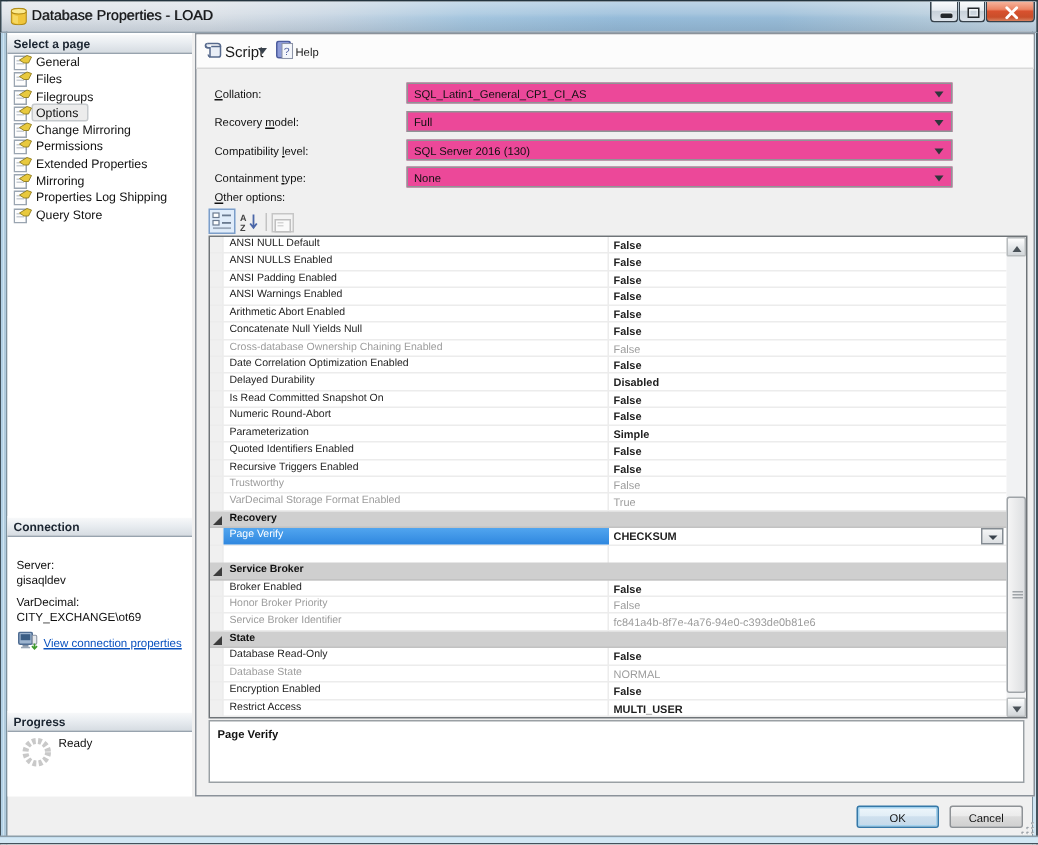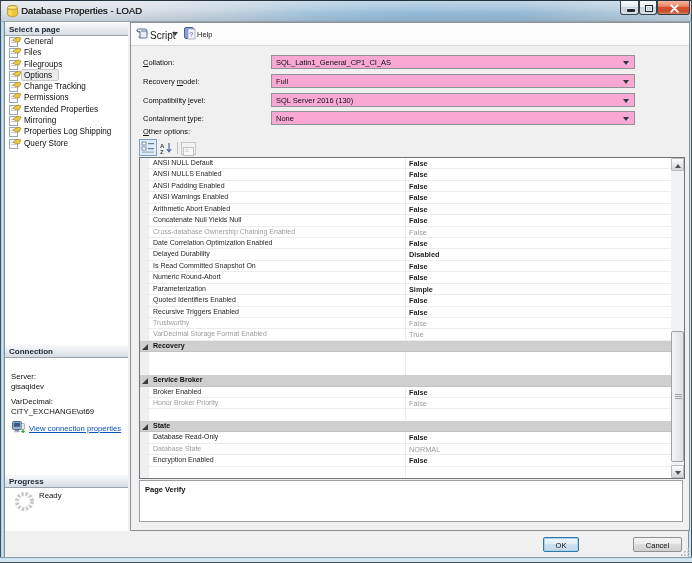--- a/index.html
+++ b/index.html
@@ -41,21 +41,21 @@
 #connlink {position:absolute;left:29px;font-size:7.7px;color:#0a52bf;text-decoration:underline;white-space:nowrap}
 #ready {position:absolute;left:39px;top:491px;font-size:7.8px;color:#101010}
 
 
 #rightpanel {position:absolute;left:130px;top:22px;width:560px;height:509px;border:1px solid #8b929a;background:#f0f0f0}
 #toolbar {position:absolute;left:131px;top:23px;width:558px;height:23px;background:#fcfcfc;border-bottom:1px solid #d9d9d9}
 #script-txt {position:absolute;left:150px;top:30px;font-size:10px;color:#1a1a1a}
 #help-txt {position:absolute;left:197px;top:30px;font-size:7.5px;color:#1a1a1a}
 .arrdown {position:absolute;width:0;height:0;border-left:3.5px solid transparent;border-right:3.5px solid transparent;border-top:4px solid #39424c}
 .flabel {position:absolute;left:143px;font-size:7.5px;color:#101010}
-.combo {position:absolute;left:271px;width:364px;height:14px;background:#f9a8d4;border:1px solid #8f9496}
+.combo {position:absolute;left:271px;width:364px;height:14px;background:#ec4899;border:1px solid #8f9496}
 .ctext {position:absolute;left:4px;top:2px;font-size:7.5px;color:#101010}
 .arr5 {position:absolute;right:5px;top:5px;width:0;height:0;border-left:3.5px solid transparent;border-right:3.5px solid transparent;border-top:4px solid #2f363c}
 
 
 #gt-cat {position:absolute;left:139px;top:139px;width:18px;height:17px;border:1px solid #7c9ec9;background:#e0ecfa}
 #gt-sort {position:absolute;left:159px;top:141px;width:15px;height:14px}
 #gt-sep {position:absolute;left:177px;top:142px;width:1px;height:12px;background:#c3c3c3}
 #gt-dis {position:absolute;left:181px;top:142px;width:15px;height:13px;border:1px solid #c6c6c6;background:#f3f3f3}
 
 
@@ -80,21 +80,21 @@
 .sbtn {position:absolute;left:0;width:13px;height:13px;background:linear-gradient(180deg,#fefefe,#e6e9eb 50%,#d3d7da);border:1px solid #b8bcbe;border-radius:1px}
 #sthumb {position:absolute;left:0px;top:173px;width:13px;height:131px;background:linear-gradient(90deg,#f5f5f5,#dddfe1);border:1px solid #9fa4a8;border-radius:2px}
 #sgrip {position:absolute;left:3px;top:62px;width:7px;height:1px;background:#9fa4a8;box-shadow:0 2px 0 #9fa4a8,0 4px 0 #9fa4a8}
 .sarr-u {position:absolute;left:3px;top:4.5px;width:0;height:0;border-left:3.5px solid transparent;border-right:3.5px solid transparent;border-bottom:4px solid #4a5258}
 .sarr-d {position:absolute;left:3px;top:5px;width:0;height:0;border-left:3.5px solid transparent;border-right:3.5px solid transparent;border-top:4px solid #4a5258}
 
 
 #descr {position:absolute;left:139px;top:480px;width:544px;height:42px;background:#fff;border:1px solid #9aa0a4}
 #descr b {position:absolute;left:5px;top:4px;font-size:7.5px;color:#111}
 .dlgbtn {position:absolute;top:537px;height:15px;font-size:7.5px;color:#111;text-align:center;padding-top:2.5px;border-radius:2px}
-#btn-ok {left:543px;width:36px;border:1px solid #3578a8;background:linear-gradient(180deg,#eef6fb 0%,#e2eef7 45%,#cfe0ee 50%,#c4d9ea 100%);box-shadow:inset 0 0 0 1px #a3d2ee}
+#btn-ok {left:571px;width:55px;border:1px solid #3578a8;background:linear-gradient(180deg,#eef6fb 0%,#e2eef7 45%,#cfe0ee 50%,#c4d9ea 100%);box-shadow:inset 0 0 0 1px #a3d2ee}
 #btn-cancel {left:633px;width:49px;border:1px solid #8e9296;background:linear-gradient(180deg,#f4f4f4 0%,#ebebeb 45%,#dcdcdc 50%,#d0d0d0 100%)}
 #grip {position:absolute;left:680px;top:547px;width:10px;height:10px}
 </style></head>
 <body>
 <div id="frame-l"></div>
 <div id="frame-r"></div>
 <div id="frame-b"></div>
 <div id="titlebar"></div>
 <svg id="dbicon" width="11" height="12" viewBox="0 0 11 12">
  <path d="M0.5 2.5 Q0.5 0.5 5.5 0.5 Q10.5 0.5 10.5 2.5 L10.5 9.5 Q10.5 11.5 5.5 11.5 Q0.5 11.5 0.5 9.5 Z" fill="#f0c53a" stroke="#b08a14" stroke-width="0.7"></path>
@@ -139,21 +139,21 @@
       <rect x="0.5" y="1.5" width="8" height="9" fill="#fdfdfd" stroke="#9aa5b1"></rect>
       <rect x="2" y="4" width="5" height="1" fill="#c8cdd4"></rect>
       <rect x="2" y="6" width="5" height="1" fill="#c8cdd4"></rect>
       <path d="M4 4 L9 1 L12 2 L10 6 L7 6 Z" fill="#e8c93e" stroke="#8f7a1d" stroke-width="0.6"></path>
     </svg><span>Options</span></div>
 <div class="ti" style="top:81px"><svg class="ticon" width="13" height="11" viewBox="0 0 13 11">
       <rect x="0.5" y="1.5" width="8" height="9" fill="#fdfdfd" stroke="#9aa5b1"></rect>
       <rect x="2" y="4" width="5" height="1" fill="#c8cdd4"></rect>
       <rect x="2" y="6" width="5" height="1" fill="#c8cdd4"></rect>
       <path d="M4 4 L9 1 L12 2 L10 6 L7 6 Z" fill="#e8c93e" stroke="#8f7a1d" stroke-width="0.6"></path>
-    </svg><span>Change Tracking</span></div>
+    </svg><span>Change Mirroring</span></div>
 <div class="ti" style="top:92px"><svg class="ticon" width="13" height="11" viewBox="0 0 13 11">
       <rect x="0.5" y="1.5" width="8" height="9" fill="#fdfdfd" stroke="#9aa5b1"></rect>
       <rect x="2" y="4" width="5" height="1" fill="#c8cdd4"></rect>
       <rect x="2" y="6" width="5" height="1" fill="#c8cdd4"></rect>
       <path d="M4 4 L9 1 L12 2 L10 6 L7 6 Z" fill="#e8c93e" stroke="#8f7a1d" stroke-width="0.6"></path>
     </svg><span>Permissions</span></div>
 <div class="ti" style="top:104px"><svg class="ticon" width="13" height="11" viewBox="0 0 13 11">
       <rect x="0.5" y="1.5" width="8" height="9" fill="#fdfdfd" stroke="#9aa5b1"></rect>
       <rect x="2" y="4" width="5" height="1" fill="#c8cdd4"></rect>
       <rect x="2" y="6" width="5" height="1" fill="#c8cdd4"></rect>
@@ -320,47 +320,62 @@
         <div class="gv">False</div>
       </div>
 <div class="gr gray" style="top:171px;height:12px">
         <div class="gn">VarDecimal Storage Format Enabled</div>
         <div class="gv">True</div>
       </div>
 <div class="gr cat" style="top:183px;height:11px">
         <span class="tri"></span>
         <span class="catname">Recovery</span>
       </div>
+<div class="gr" style="top:194px;height:12px">
+        <div class="sel-name">Page Verify</div>
+        <div class="gv b">CHECKSUM</div>
+        <div class="gcombo">
+          <span class="arr4"></span>
+        </div>
+      </div>
 <div class="gr cat" style="top:217px;height:12px">
         <span class="tri"></span>
         <span class="catname">Service Broker</span>
       </div>
 <div class="gr " style="top:229px;height:11px">
         <div class="gn">Broker Enabled</div>
         <div class="gv b">False</div>
       </div>
 <div class="gr gray" style="top:240px;height:11px">
         <div class="gn">Honor Broker Priority</div>
         <div class="gv">False</div>
       </div>
+<div class="gr gray" style="top:251px;height:12px">
+        <div class="gn">Service Broker Identifier</div>
+        <div class="gv">fc841a4b-8f7e-4a76-94e0-c393de0b81e6</div>
+      </div>
 <div class="gr cat" style="top:263px;height:11px">
         <span class="tri"></span>
         <span class="catname">State</span>
       </div>
 <div class="gr " style="top:274px;height:12px">
         <div class="gn">Database Read-Only</div>
         <div class="gv b">False</div>
       </div>
 <div class="gr gray" style="top:286px;height:11px">
         <div class="gn">Database State</div>
         <div class="gv">NORMAL</div>
       </div>
 <div class="gr " style="top:297px;height:12px">
         <div class="gn">Encryption Enabled</div>
         <div class="gv b">False</div>
+      </div>
+<div class="gr " style="top:309px;height:11px">
+        <div class="gn">Restrict Access</div>
+        <div class="gv b">MULTI_USER</div>
       </div>
 <div id="sbar">
  <div class="sbtn" style="top:0">
           <span class="sarr-u"></span>
         </div>
  <div class="sbtn" style="bottom:0">
           <span class="sarr-d"></span>
         </div>
  <div id="sthumb">
           <span id="sgrip"></span>

